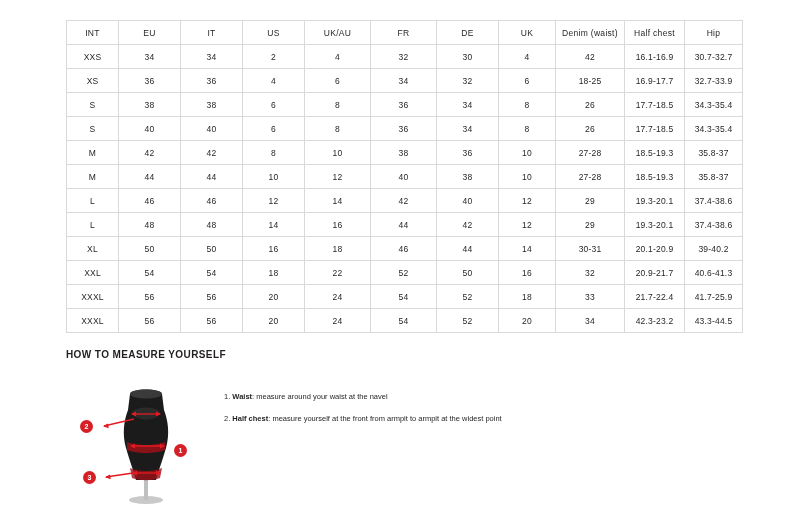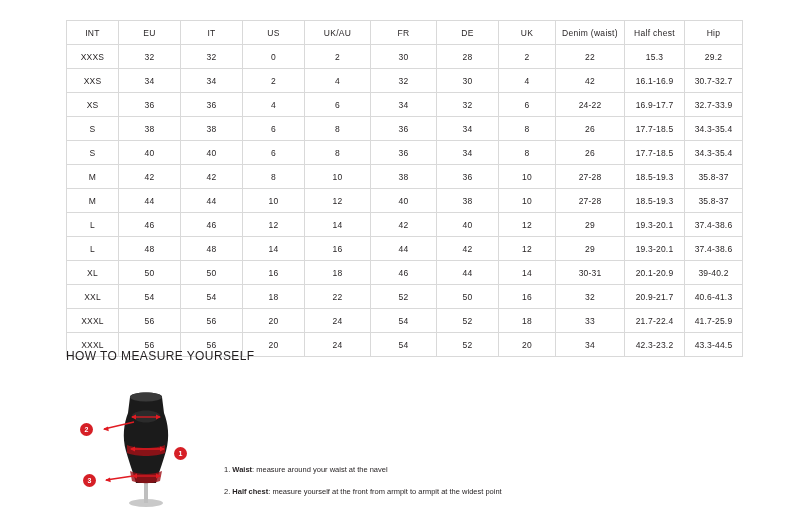--- a/index.html
+++ b/index.html
@@ -65,30 +65,30 @@
   }
 
   
   .measure-section {
     position: absolute;
     left: 66px;
     top: 349px;
     width: 680px;
   }
   .measure-title {
-    font-size: 12px;
-    font-weight: normal;
+    font-size: 10px;
+    font-weight: bold;
     letter-spacing: 0.4px;
     color: #231f20;
     margin-bottom: 16px;
   }
   .measure-body {
     position: relative;
     display: flex;
-    align-items: flex-end;
+    align-items: flex-start;
   }
   .figure-area {
     position: relative;
     width: 120px;
     height: 130px;
     margin-left: 20px;
     flex: 0 0 120px;
   }
   .notes {
     margin-left: 18px;
@@ -152,33 +152,20 @@
           <td>FR</td>
           <td>DE</td>
           <td>UK</td>
           <td class="left-pad">Denim (waist)</td>
           <td class="left-pad">Half chest</td>
           <td class="left-pad">Hip</td>
         </tr>
       </thead>
       <tbody>
         <tr>
-          <td>XXXS</td>
-          <td>32</td>
-          <td>32</td>
-          <td>0</td>
-          <td>2</td>
-          <td>30</td>
-          <td>28</td>
-          <td>2</td>
-          <td class="left-pad">22</td>
-          <td class="left-pad">15.3</td>
-          <td class="left-pad">29.2</td>
-        </tr>
-        <tr>
           <td>XXS</td>
           <td>34</td>
           <td>34</td>
           <td>2</td>
           <td>4</td>
           <td>32</td>
           <td>30</td>
           <td>4</td>
           <td class="left-pad">42</td>
           <td class="left-pad">16.1-16.9</td>
@@ -186,21 +173,21 @@
         </tr>
         <tr>
           <td>XS</td>
           <td>36</td>
           <td>36</td>
           <td>4</td>
           <td>6</td>
           <td>34</td>
           <td>32</td>
           <td>6</td>
-          <td class="left-pad">24-22</td>
+          <td class="left-pad">18-25</td>
           <td class="left-pad">16.9-17.7</td>
           <td class="left-pad">32.7-33.9</td>
         </tr>
         <tr>
           <td>S</td>
           <td>38</td>
           <td>38</td>
           <td>6</td>
           <td>8</td>
           <td>36</td>

